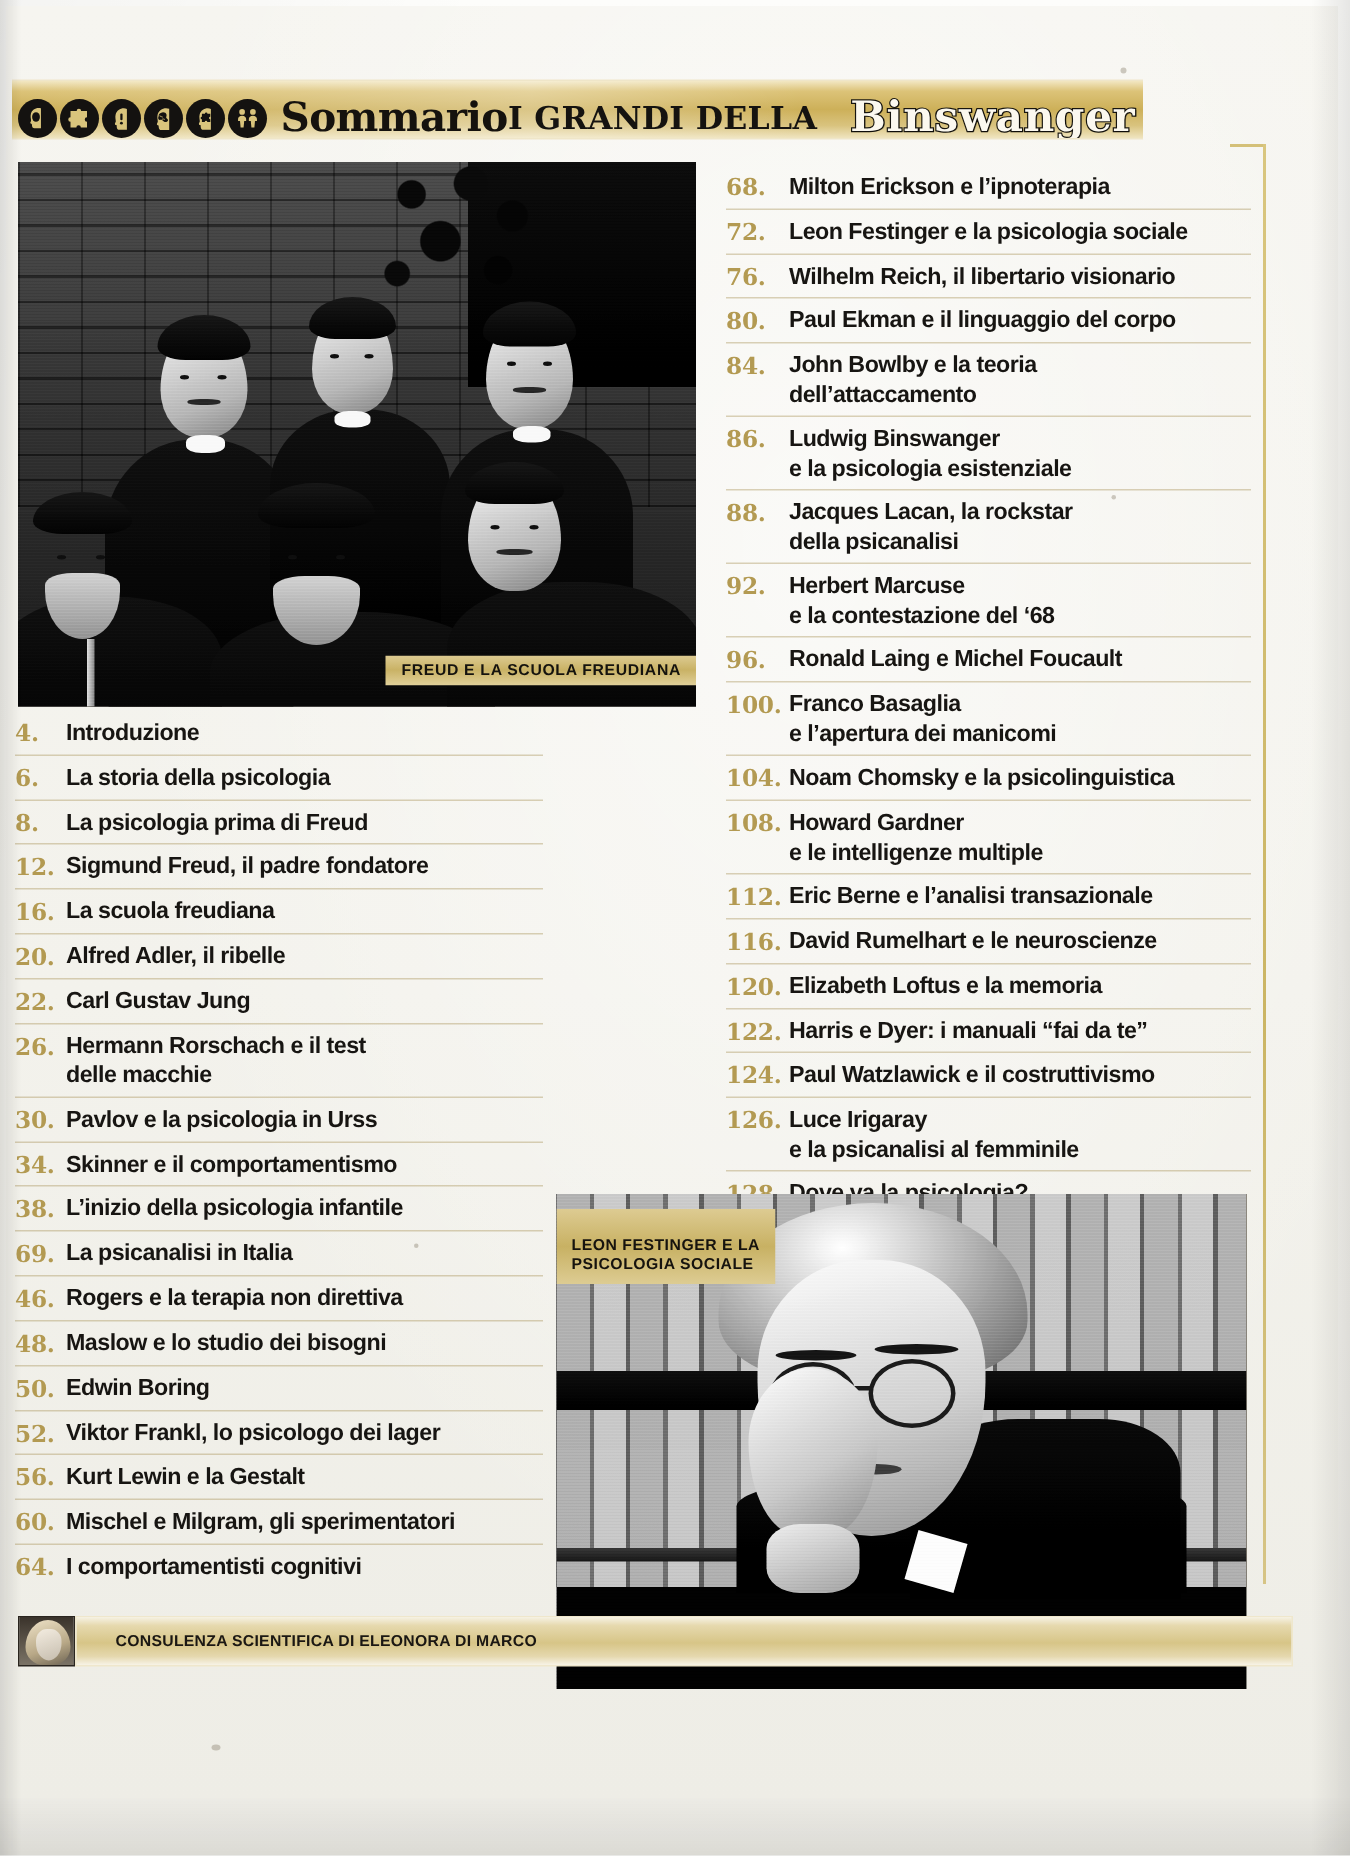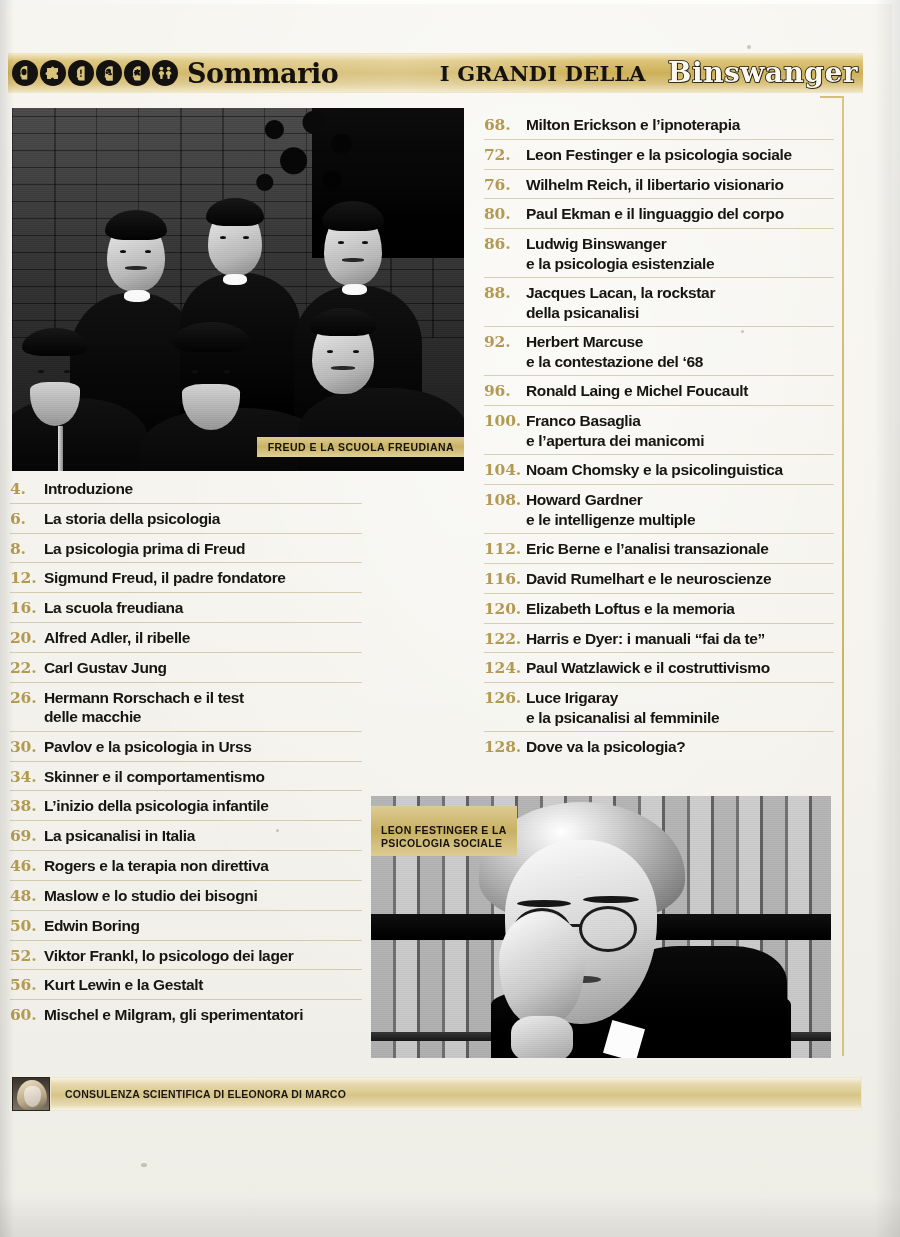--- a/index.html
+++ b/index.html
@@ -37,26 +37,26 @@
     pointer-events:none;
   }
   .edge-shadow-b{
     position:absolute; left:0; bottom:0; width:900px; height:40px;
     background:linear-gradient(0deg, rgba(0,0,0,0.07), rgba(0,0,0,0));
     pointer-events:none;
   }
 
   
   #masthead{
-    position:absolute; left:8px; top:53px; width:855px; height:40px;
+    position:absolute; left:8px; top:53px; width:754px; height:40px;
     background:
       linear-gradient(180deg,#f2e7c2 0%, #dcc378 18%, #cdb059 50%, #d9c37e 78%, #efe4bf 100%);
     border-top:1px solid #efe6c9;
     border-bottom:1px solid #efe6c9;
-    display:flex; align-items:center;
+    display:flex; align-items:flex-end;
     box-sizing:border-box;
     overflow:hidden;
   }
   #masthead:after{
     content:""; position:absolute; inset:0;
     background:linear-gradient(90deg, rgba(255,255,255,0.0) 0%, rgba(255,255,255,0.28) 46%, rgba(255,255,255,0.0) 70%);
     pointer-events:none;
   }
   .icon-row{display:flex; align-items:center; gap:2px; margin-left:4px; z-index:2;}
   .hicon{
@@ -210,21 +210,21 @@
     font-size:15.5px;
     color:#171512;
     line-height:1.26;
     letter-spacing:-0.35px;
     white-space:pre-line;
   }
   #toc-right .row{padding:5px 0 4px 0;}
 
   
   #festinger-photo{
-    position:absolute; left:371px; top:796px; width:460px; height:262px;
+    position:absolute; left:371px; top:796px; width:460px; height:330px;
     overflow:hidden; background:#17140f;
   }
   .shelf{
     position:absolute; left:0; top:0; width:460px; height:262px;
     background:linear-gradient(180deg,#6f6659 0%, #5d5347 42%, #3b332a 100%);
   }
   .books{
     position:absolute; left:0; top:0; width:460px; height:262px;
     background-image:
       repeating-linear-gradient(90deg,
@@ -295,20 +295,21 @@
     background:linear-gradient(180deg,#f6f2e4 0%, #e6d9ae 18%, #d7c587 54%, #e5d8ae 82%, #f7f3e6 100%);
     display:flex; align-items:center;
     padding-left:14px;
     box-sizing:border-box;
     border:1px solid #efe7cc;
   }
   .footer-text{
     font-family:"Liberation Sans", sans-serif;
     font-size:10.5px; font-weight:600; letter-spacing:0.2px;
     color:#1a1713;
+    margin-left:12px;
   }
 
   
   .speck{position:absolute;background:rgba(120,110,90,0.35);border-radius:50%;}
 </style>
 </head>
 <body>
 
 <div id="page">
   <div id="paper"></div>
@@ -503,38 +504,47 @@
         <span class="ttl">Viktor Frankl, lo psicologo dei lager</span>
       </div>
     <div class="row">
         <span class="num">56.</span>
         <span class="ttl">Kurt Lewin e la Gestalt</span>
       </div>
     <div class="row">
         <span class="num">60.</span>
         <span class="ttl">Mischel e Milgram, gli sperimentatori</span>
       </div>
+    <div class="row">
+        <span class="num">64.</span>
+        <span class="ttl">I comportamentisti cognitivi</span>
+      </div>
   </div>
 
   <div class="toc" id="toc-right">
     <div class="row">
         <span class="num">68.</span>
         <span class="ttl">Milton Erickson e l’ipnoterapia</span>
       </div>
     <div class="row">
         <span class="num">72.</span>
         <span class="ttl">Leon Festinger e la psicologia sociale</span>
       </div>
     <div class="row">
         <span class="num">76.</span>
         <span class="ttl">Wilhelm Reich, il libertario visionario</span>
       </div>
     <div class="row">
         <span class="num">80.</span>
         <span class="ttl">Paul Ekman e il linguaggio del corpo</span>
+      </div>
+    <div class="row">
+        <span class="num">84.</span>
+        <span class="ttl">John Bowlby e la teoria
+dell’attaccamento</span>
       </div>
     <div class="row">
         <span class="num">86.</span>
         <span class="ttl">Ludwig Binswanger
 e la psicologia esistenziale</span>
       </div>
     <div class="row">
         <span class="num">88.</span>
         <span class="ttl">Jacques Lacan, la rockstar
 della psicanalisi</span>

